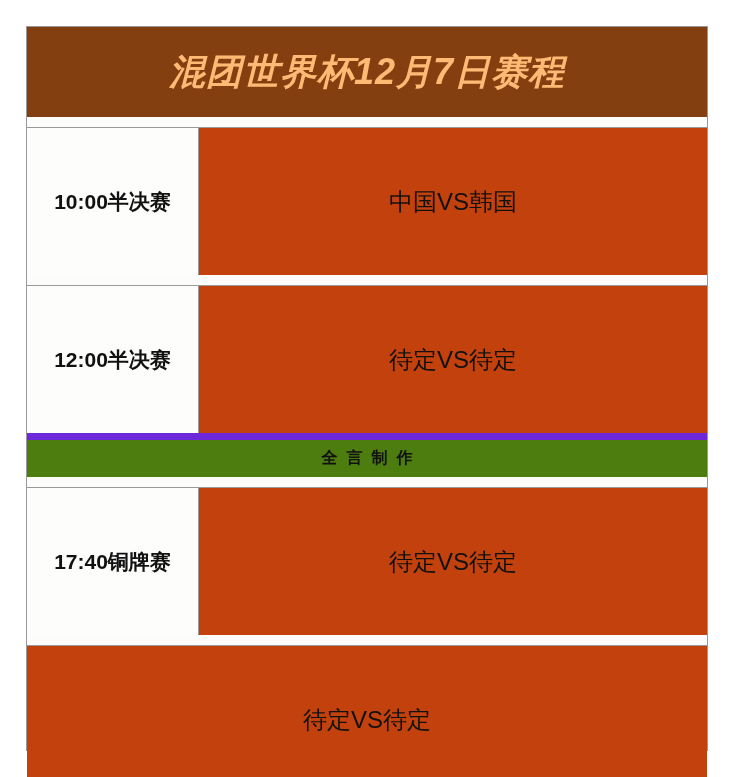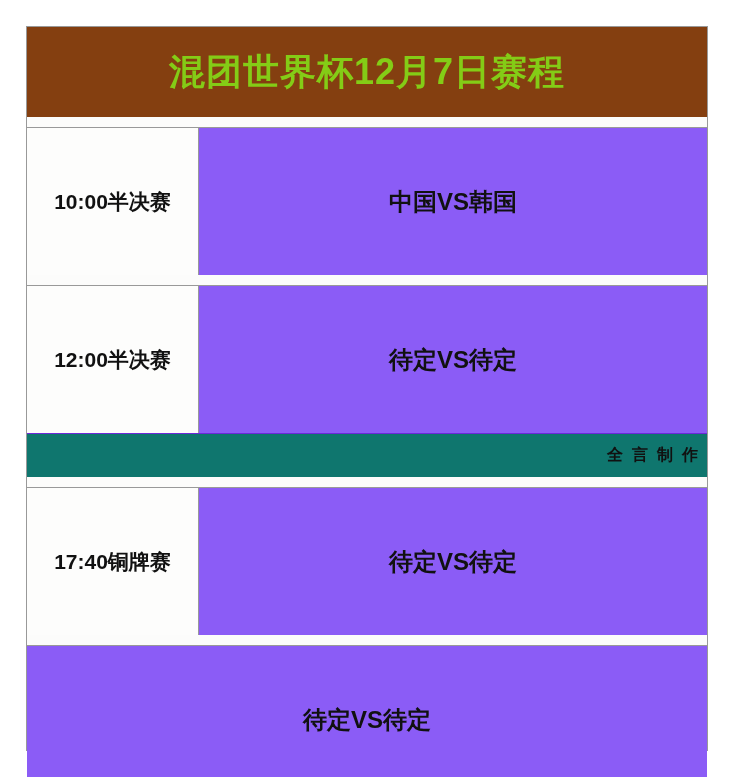--- a/index.html
+++ b/index.html
@@ -25,26 +25,27 @@
   }
   .title-bar {
     height: 90px;
     background: #843f10;
     display: flex;
     align-items: center;
     justify-content: center;
     box-sizing: border-box;
   }
   .title-text {
-    color: #84cc16;
+    color: #fdba74;
     font-size: 36px;
     font-weight: bold;
     letter-spacing: 1px;
     line-height: 1;
     font-family: "Liberation Sans", sans-serif;
+    font-style: italic;
   }
   .row {
     display: flex;
     box-sizing: border-box;
     border-top: 1px solid #999999;
   }
   .match-row {
     height: 148px;
     margin-top: 10px;
   }
@@ -60,32 +61,32 @@
     color: #111111;
     background: #fdfdfc;
   }
   .cell-match {
     flex: 1;
     box-sizing: border-box;
     display: flex;
     align-items: center;
     justify-content: center;
     font-size: 24px;
-    font-weight: bold;
+    font-weight: normal;
     color: #111111;
-    background: #8b5cf6;
+    background: #c2410c;
   }
   .credit-row {
     height: 44px;
     display: flex;
     align-items: center;
-    justify-content: flex-end;
+    justify-content: center;
     box-sizing: border-box;
-    border-top: 1px solid #6d28d9;
-    background: #0f766e;
+    border-top: 7px solid #6d28d9;
+    background: #4d7c0f;
   }
   .credit-text {
     font-size: 16px;
     font-weight: bold;
     color: #111111;
     letter-spacing: 9px;
     text-indent: 9px;
   }
 </style>
 </head>

